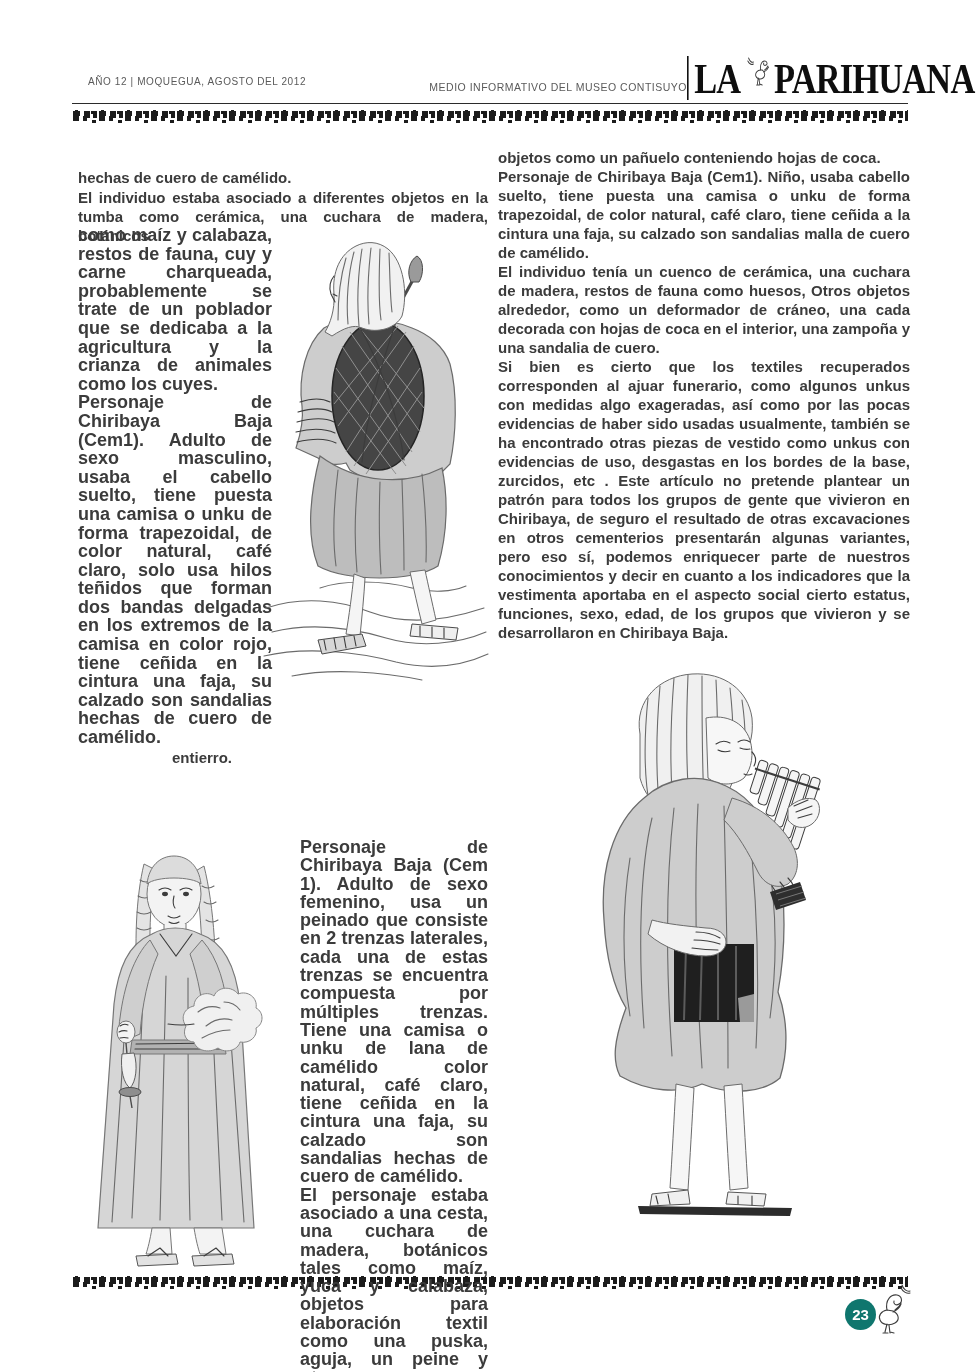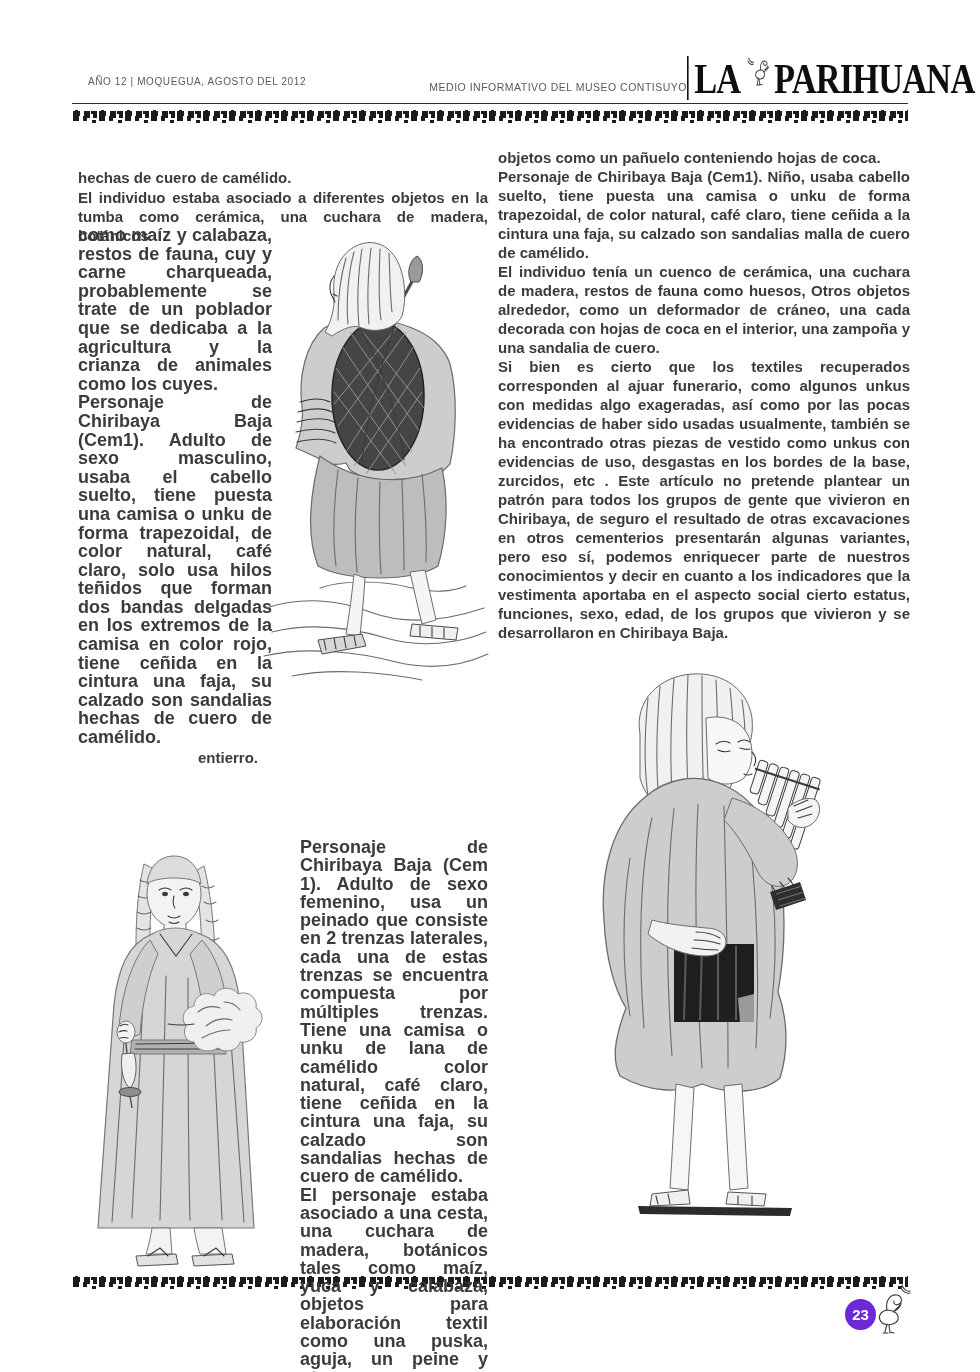--- a/index.html
+++ b/index.html
@@ -18,30 +18,30 @@
   .strip-top{top:108px;}
   .strip-bottom{top:1274px;}
   
   .txt{font-size:15px;line-height:19px;}
   .txt p{margin:0;text-align:justify;font-weight:bold;}
   .txt p.noj{text-align:left;}
   .lt0{left:78px;top:168px;width:410px;}
   .lt1{left:78px;top:188px;width:410px;}
   .lnarrow{left:78px;top:226px;width:194px;font-size:18px;line-height:18.6px;}
   .lbottom{left:78px;top:748px;width:410px;}
-  .lbottom .indent{margin-left:120px;text-align:left;}
+  .lbottom .indent{margin-left:94px;text-align:left;}
   .midcol{left:300px;top:838px;width:188px;font-size:18px;line-height:18.3px;}
   .rightcol{left:498px;top:148px;width:412px;}
   
   .illus{line-height:0;}
   #man{left:262px;top:236px;}
   #woman{left:56px;top:836px;}
   #piper{left:556px;top:648px;}
   
-  .page-badge{left:845px;top:1299px;width:31px;height:31px;border-radius:50%;background:#6d28d9;color:#fff;
+  .page-badge{left:845px;top:1299px;width:31px;height:31px;border-radius:50%;background:#0f766e;color:#fff;
               display:flex;align-items:center;justify-content:center;font-size:15px;font-weight:700;}
   .footer-bird{left:873px;top:1284px;}
   .sketch{stroke:#6b6b6b;fill:none;stroke-width:1.1;stroke-linecap:round;}
   .sketch-dark{stroke:#3c3c3c;fill:none;stroke-width:1.1;stroke-linecap:round;}
 </style>
 </head>
 <body>
 
 <div class="page">
 

